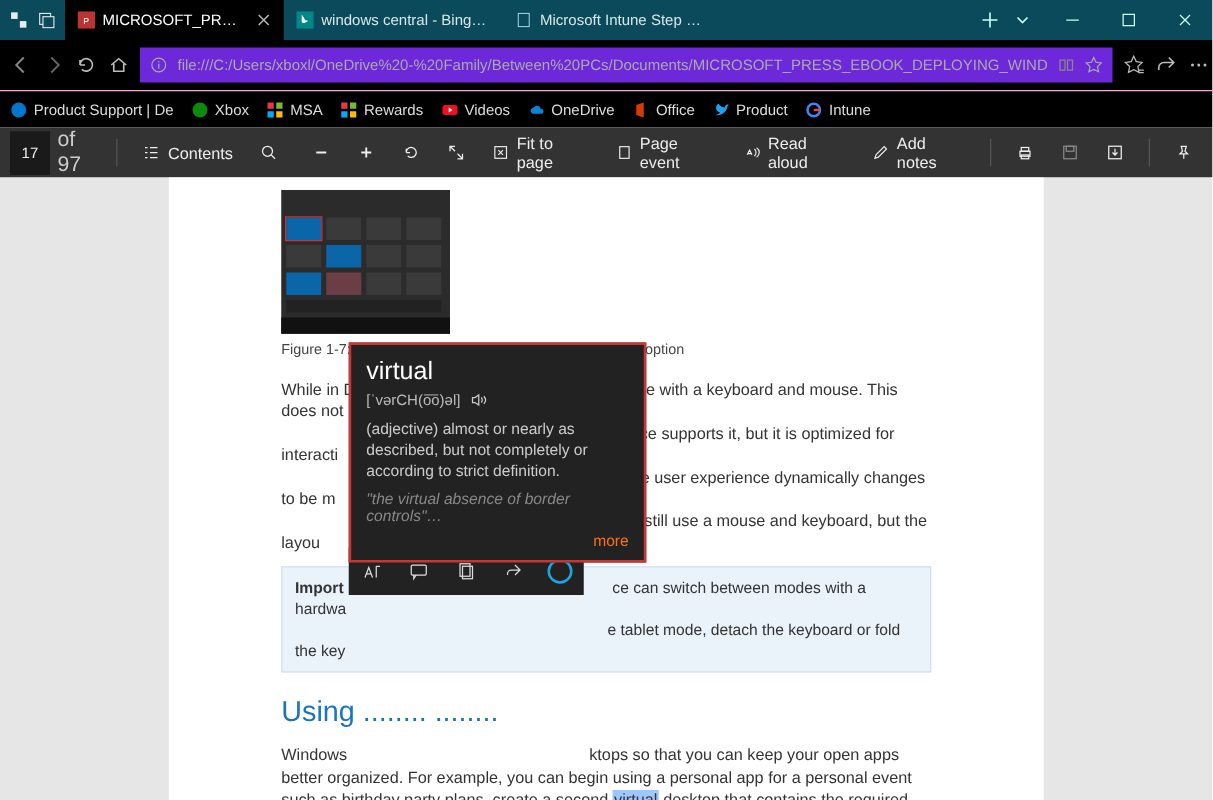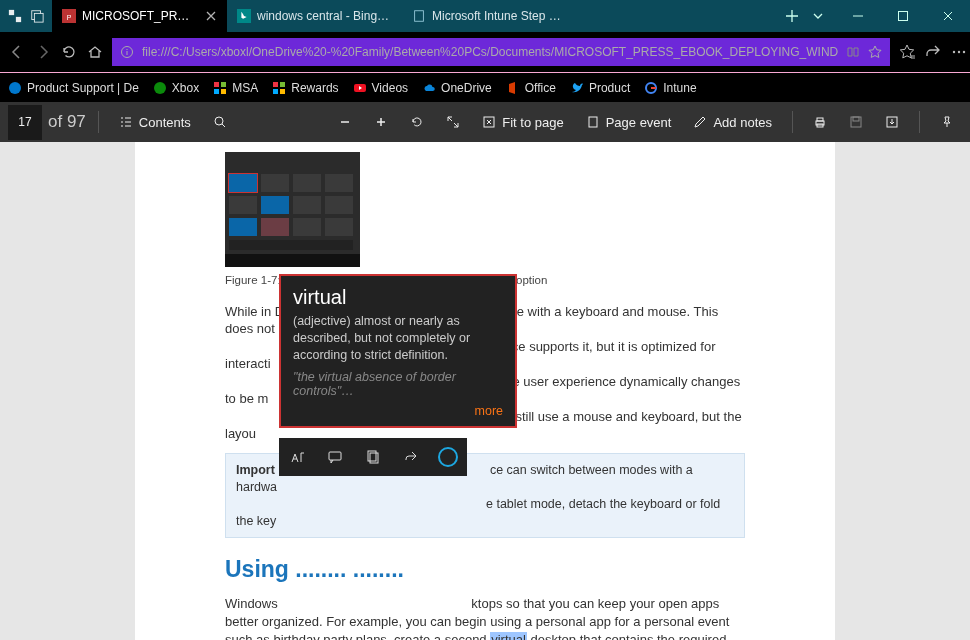--- a/index.html
+++ b/index.html
@@ -43,21 +43,21 @@
 
 
 .docarea { position: absolute; left: 0; right: 0; top: 142px; bottom: 0; background: #e6e6e6; overflow: hidden; }
 .page { position: absolute; left: 135px; top: -10px; width: 700px; background: #fff; padding: 20px 90px 40px 90px; font-size: 13px; color: #333; line-height: 1.35; }
 .page .figimg { width: 135px; height: 115px; background: #2b2b2b; position: relative; margin-bottom: 6px; }
 .page .figimg .tile { position: absolute; background: #3a3a3a; }
 .page .figimg .tblue { background: #0a66a8; }
 .page .figcap { font-size: 11.5px; color: #444; margin-bottom: 14px; }
 .page p { margin-bottom: 10px; }
 .page .notebox { background: #eaf2fa; border: 1px solid #cfe0ef; padding: 8px 10px; font-size: 12.5px; margin: 6px 0 16px; }
-.page h2 { color: #1b75bb; font-weight: 700; font-size: 23px; margin: 10px 0 10px; }
+.page h2 { color: #1b75bb; font-weight: 400; font-size: 23px; margin: 10px 0 10px; }
 .hlword { background: #9ec6ff; padding: 0 1px; }
 
 
 .dictpop { position: absolute; left: 279px; top: 274px; width: 238px; background: #222; color: #ddd; border: 2px solid #c33; font-size: 12.5px; padding: 10px 12px 8px; z-index: 50; }
 .dictpop .word { font-size: 20px; color: #fff; margin-bottom: 4px; font-weight: 300; }
 .dictpop .pron { display: flex; align-items: center; gap: 8px; color: #bbb; font-size: 12px; margin-bottom: 8px; }
 .dictpop .def { color: #ccc; line-height: 1.35; margin-bottom: 6px; }
 .dictpop .ex { color: #888; font-style: italic; }
 .dictpop .more { text-align: right; color: #f97316; margin-top: 6px; }
 
@@ -333,20 +333,26 @@
         <rect x="2" y="2" width="10" height="10" fill="none" stroke="#eee"></rect>
         <path d="M5 5l4 4M9 5l-4 4" stroke="#eee"></path>
       </svg>
       <span>Fit to page</span>
     </div>
   <div class="btn">
       <svg width="14" height="14" viewBox="0 0 14 14">
         <rect x="3" y="2" width="8" height="10" fill="none" stroke="#eee"></rect>
       </svg>
       <span>Page event</span>
+    </div>
+  <div class="btn">
+      <svg width="14" height="14" viewBox="0 0 14 14">
+        <path d="M3 9l2-4 2 4M3.5 8h3M9 4c2 1 2 5 0 6M11 3c3 2 3 6 0 8" fill="none" stroke="#eee"></path>
+      </svg>
+      <span>Read aloud</span>
     </div>
   <div class="btn">
       <svg width="14" height="14" viewBox="0 0 14 14">
         <path d="M2 12l1-3 7-7 2 2-7 7-3 1z" fill="none" stroke="#eee"></path>
       </svg>
       <span>Add notes</span>
     </div>
   <div class="sep"></div>
   <div class="btn">
       <svg width="14" height="14" viewBox="0 0 14 14">
@@ -407,20 +413,28 @@
     <h2>Using ........ ........</h2>
     <p>
       <span>Windows </span><span style="display:inline-block;width:190px"></span><span>ktops so that you can keep your open apps better organized. For example, you can begin using a personal app for a personal event such as birthday party plans, create a second </span><span class="hlword">virtual</span><span> desktop that contains the required app or apps to work on the birthday plans, and use yet another virtual desktop for your work-related activities.</span>
     </p>
 
   </div>
 </div>
 
 <div class="dictpop">
   <div class="word">virtual</div>
+  <div class="pron">
+    <span>[ˈvərCH(o͞o)əl]</span>
+    <span>
+        <svg width="14" height="14" viewBox="0 0 14 14">
+          <path d="M2 5h2l3-2v8l-3-2H2zM9 5c1 1 1 3 0 4M11 4c2 2 2 4 0 6" fill="none" stroke="#ccc"></path>
+        </svg>
+      </span>
+  </div>
   <div class="def">(adjective) almost or nearly as described, but not completely or according to strict definition.</div>
   <div class="ex">"the virtual absence of border controls"…</div>
   <div class="more">more</div>
 </div>
 
 <div class="minibar">
   <div class="mbtn">
       <svg width="18" height="18" viewBox="0 0 18 18">
         <path d="M3 14l3-8 3 8M4 11h4M12 5h3M12 5v9" stroke="#ddd" fill="none"></path>
       </svg>

